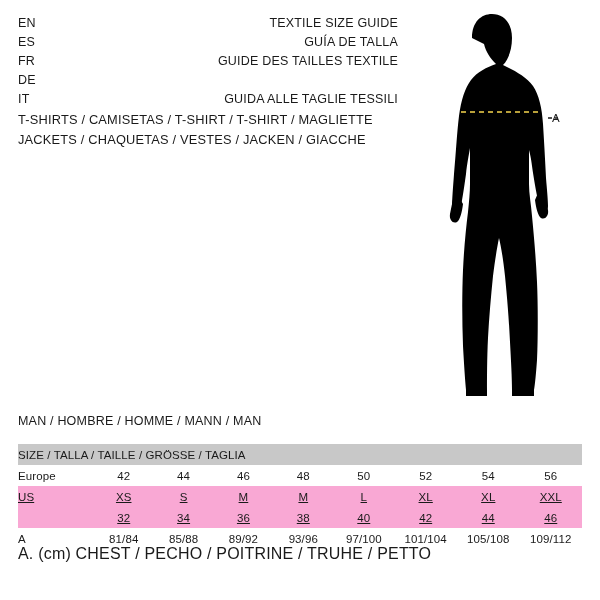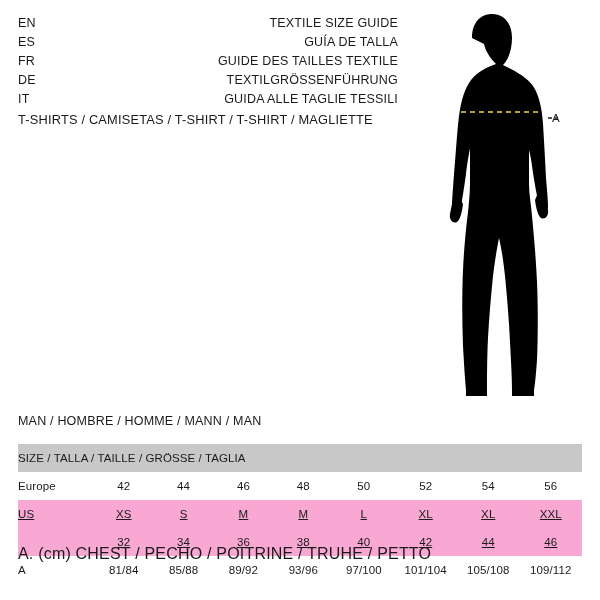--- a/index.html
+++ b/index.html
@@ -87,21 +87,21 @@
     position: absolute;
     left: 18px;
     top: 444px;
     width: 564px;
     border-collapse: collapse;
     font-size: 11.5px;
     letter-spacing: 0.1px;
   }
   table.size-table td {
     padding: 0;
-    height: 28px;
+    height: 21px;
     vertical-align: middle;
   }
   tr.head-row {
     background: #c8c8c8;
   }
   tr.band-row {
     background: #f9a8d4;
     text-decoration: underline;
   }
   tr.white-row {
@@ -136,30 +136,30 @@
     <div class="lang-row">
       <div class="lang-code">ES</div>
       <div class="lang-text">GUÍA DE TALLA</div>
     </div>
     <div class="lang-row">
       <div class="lang-code">FR</div>
       <div class="lang-text">GUIDE DES TAILLES TEXTILE</div>
     </div>
     <div class="lang-row">
       <div class="lang-code">DE</div>
-      <div class="lang-text">TEXTILGRÖSSENFÜHRUNG</div>
     </div>
     <div class="lang-row">
       <div class="lang-code">IT</div>
       <div class="lang-text">GUIDA ALLE TAGLIE TESSILI</div>
     </div>
   </div>
 
   <div class="cat-block">
     <div class="cat-line">T-SHIRTS / CAMISETAS / T-SHIRT / T-SHIRT / MAGLIETTE</div>
+    <div class="cat-line">JACKETS / CHAQUETAS / VESTES / JACKEN / GIACCHE</div>
   </div>
 
   <div class="figure-wrap">
     <svg width="200" height="400" viewBox="0 0 200 400" xmlns="http://www.w3.org/2000/svg">
       <path fill="#000000" d="
         M72,30
         C72,14 81,6 92,6
         C103,6 112,14 112,30
         C112,42 108,52 103,57
         C113,62 126,68 133,78

